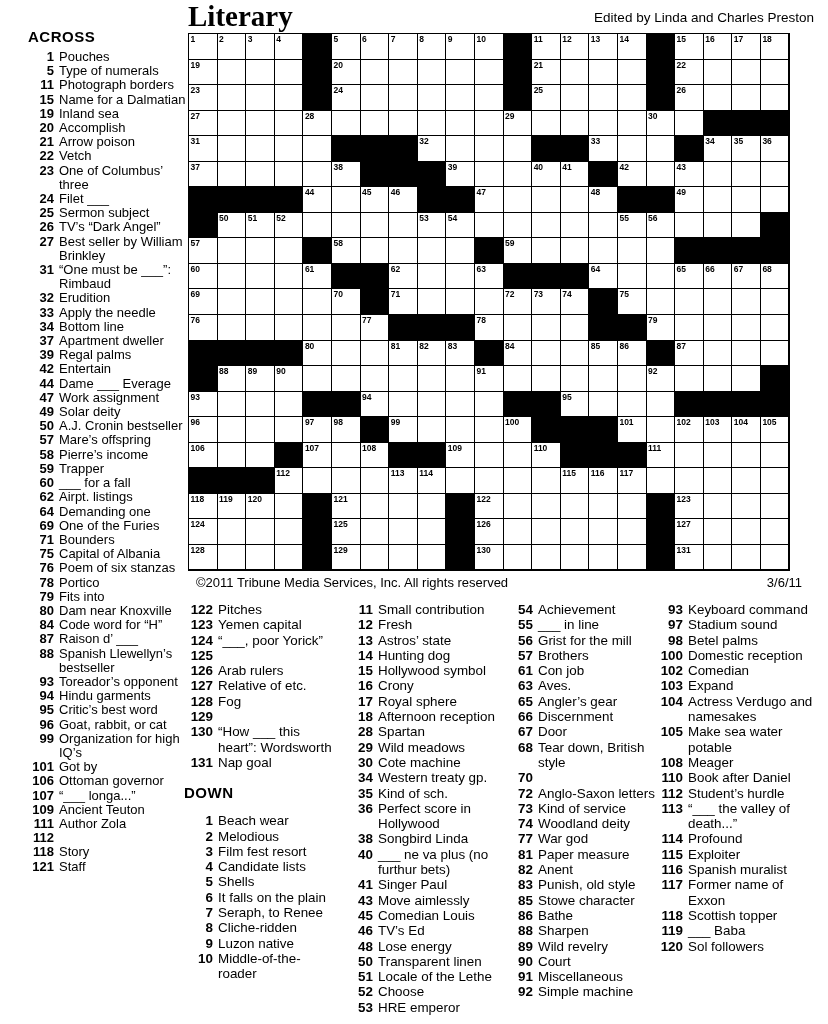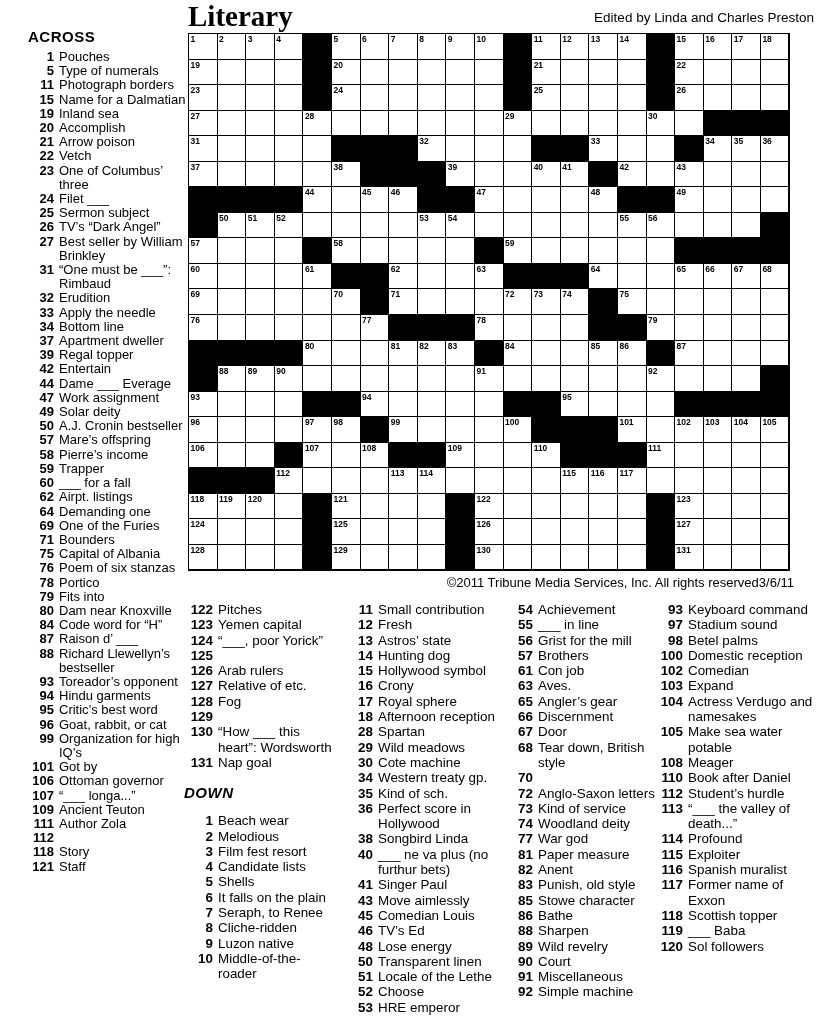--- a/index.html
+++ b/index.html
@@ -15,31 +15,31 @@
   .clue .num{flex:0 0 26px;text-align:right;font-weight:bold;padding-right:5px;white-space:nowrap;}
   .clue .txt{flex:1;}
   
   .grid{position:absolute;left:188px;top:33px;border:1.5px solid #000;
         display:grid;grid-template-columns:repeat(21,28.6px);grid-template-rows:repeat(21,25.55px);}
   .cell{position:relative;border-right:1px solid #000;border-bottom:1px solid #000;
         box-sizing:border-box;background:#fff;}
   .cell.black{background:#000;}
   .cell .cnum{position:absolute;top:0px;left:1.5px;font-size:8.5px;line-height:10px;font-weight:bold;}
   
-  .copyrow{position:absolute;left:188px;top:575px;width:606px;display:flex;
-           justify-content:flex-end;font-size:13px;}
+  .copyrow{position:absolute;left:196px;top:575px;width:606px;display:flex;
+           justify-content:space-between;font-size:13px;}
   
   .bcol{position:absolute;top:602px;}
   .bcol .clue{font-size:13.4px;line-height:15.3px;}
   .bcol .clue .num{flex:0 0 29px;padding-right:5px;}
   #bcol1{left:184px;width:154px;}
   #bcol2{left:344px;width:156px;}
   #bcol3{left:504px;width:152px;}
   #bcol4{left:654px;width:170px;}
-  .down-header{margin:14px 0 12px 0;font-style:italic;}
+  .down-header{margin:14px 0 12px 0;}
 </style>
 </head>
 <body>
 
 <div class="page">
 
   <div class="title">Literary</div>
   <div class="edited">Edited by Linda and Charles Preston</div>
 
   <div class="across-col">
@@ -112,21 +112,21 @@
         <div class="clue">
           <span class="num">34</span>
           <span class="txt">Bottom line</span>
         </div>
         <div class="clue">
           <span class="num">37</span>
           <span class="txt">Apartment dweller</span>
         </div>
         <div class="clue">
           <span class="num">39</span>
-          <span class="txt">Regal topper</span>
+          <span class="txt">Regal palms</span>
         </div>
         <div class="clue">
           <span class="num">42</span>
           <span class="txt">Entertain</span>
         </div>
         <div class="clue">
           <span class="num">44</span>
           <span class="txt">Dame ___ Everage</span>
         </div>
         <div class="clue">
@@ -196,21 +196,21 @@
         <div class="clue">
           <span class="num">84</span>
           <span class="txt">Code word for “H”</span>
         </div>
         <div class="clue">
           <span class="num">87</span>
           <span class="txt">Raison d’ ___</span>
         </div>
         <div class="clue">
           <span class="num">88</span>
-          <span class="txt">Richard Llewellyn’s bestseller</span>
+          <span class="txt">Spanish Llewellyn’s bestseller</span>
         </div>
         <div class="clue">
           <span class="num">93</span>
           <span class="txt">Toreador’s opponent</span>
         </div>
         <div class="clue">
           <span class="num">94</span>
           <span class="txt">Hindu garments</span>
         </div>
         <div class="clue">

